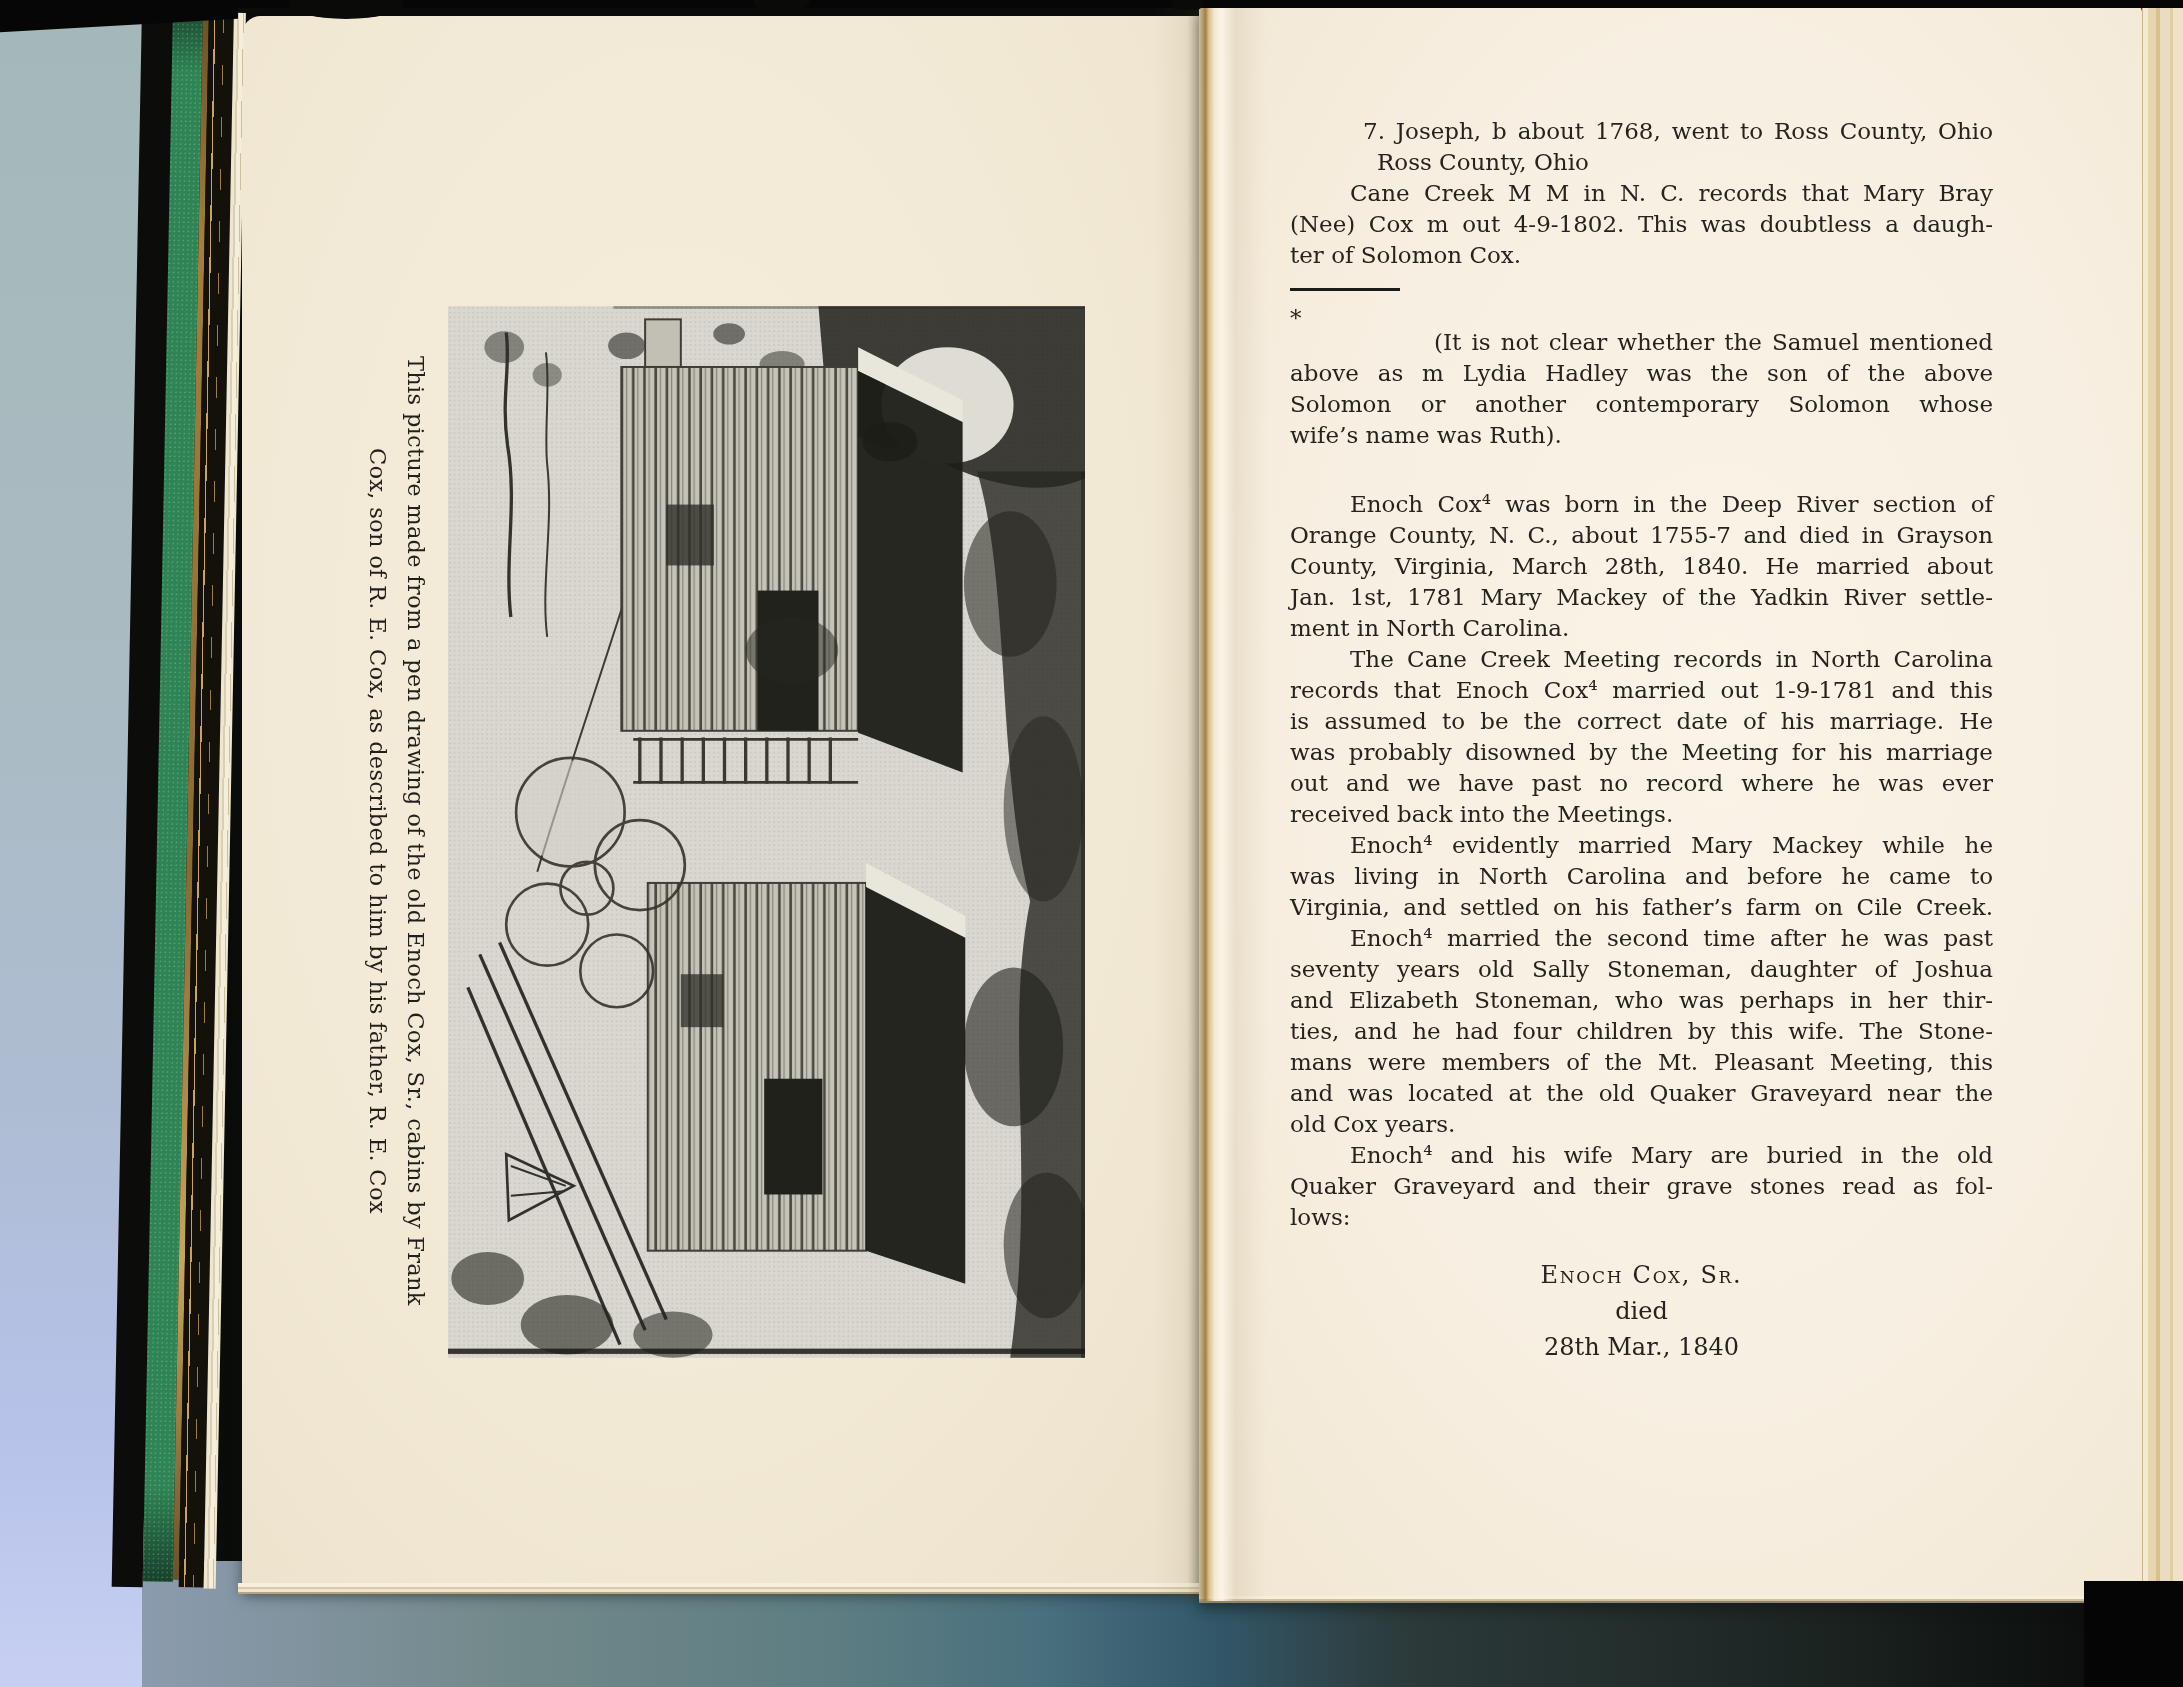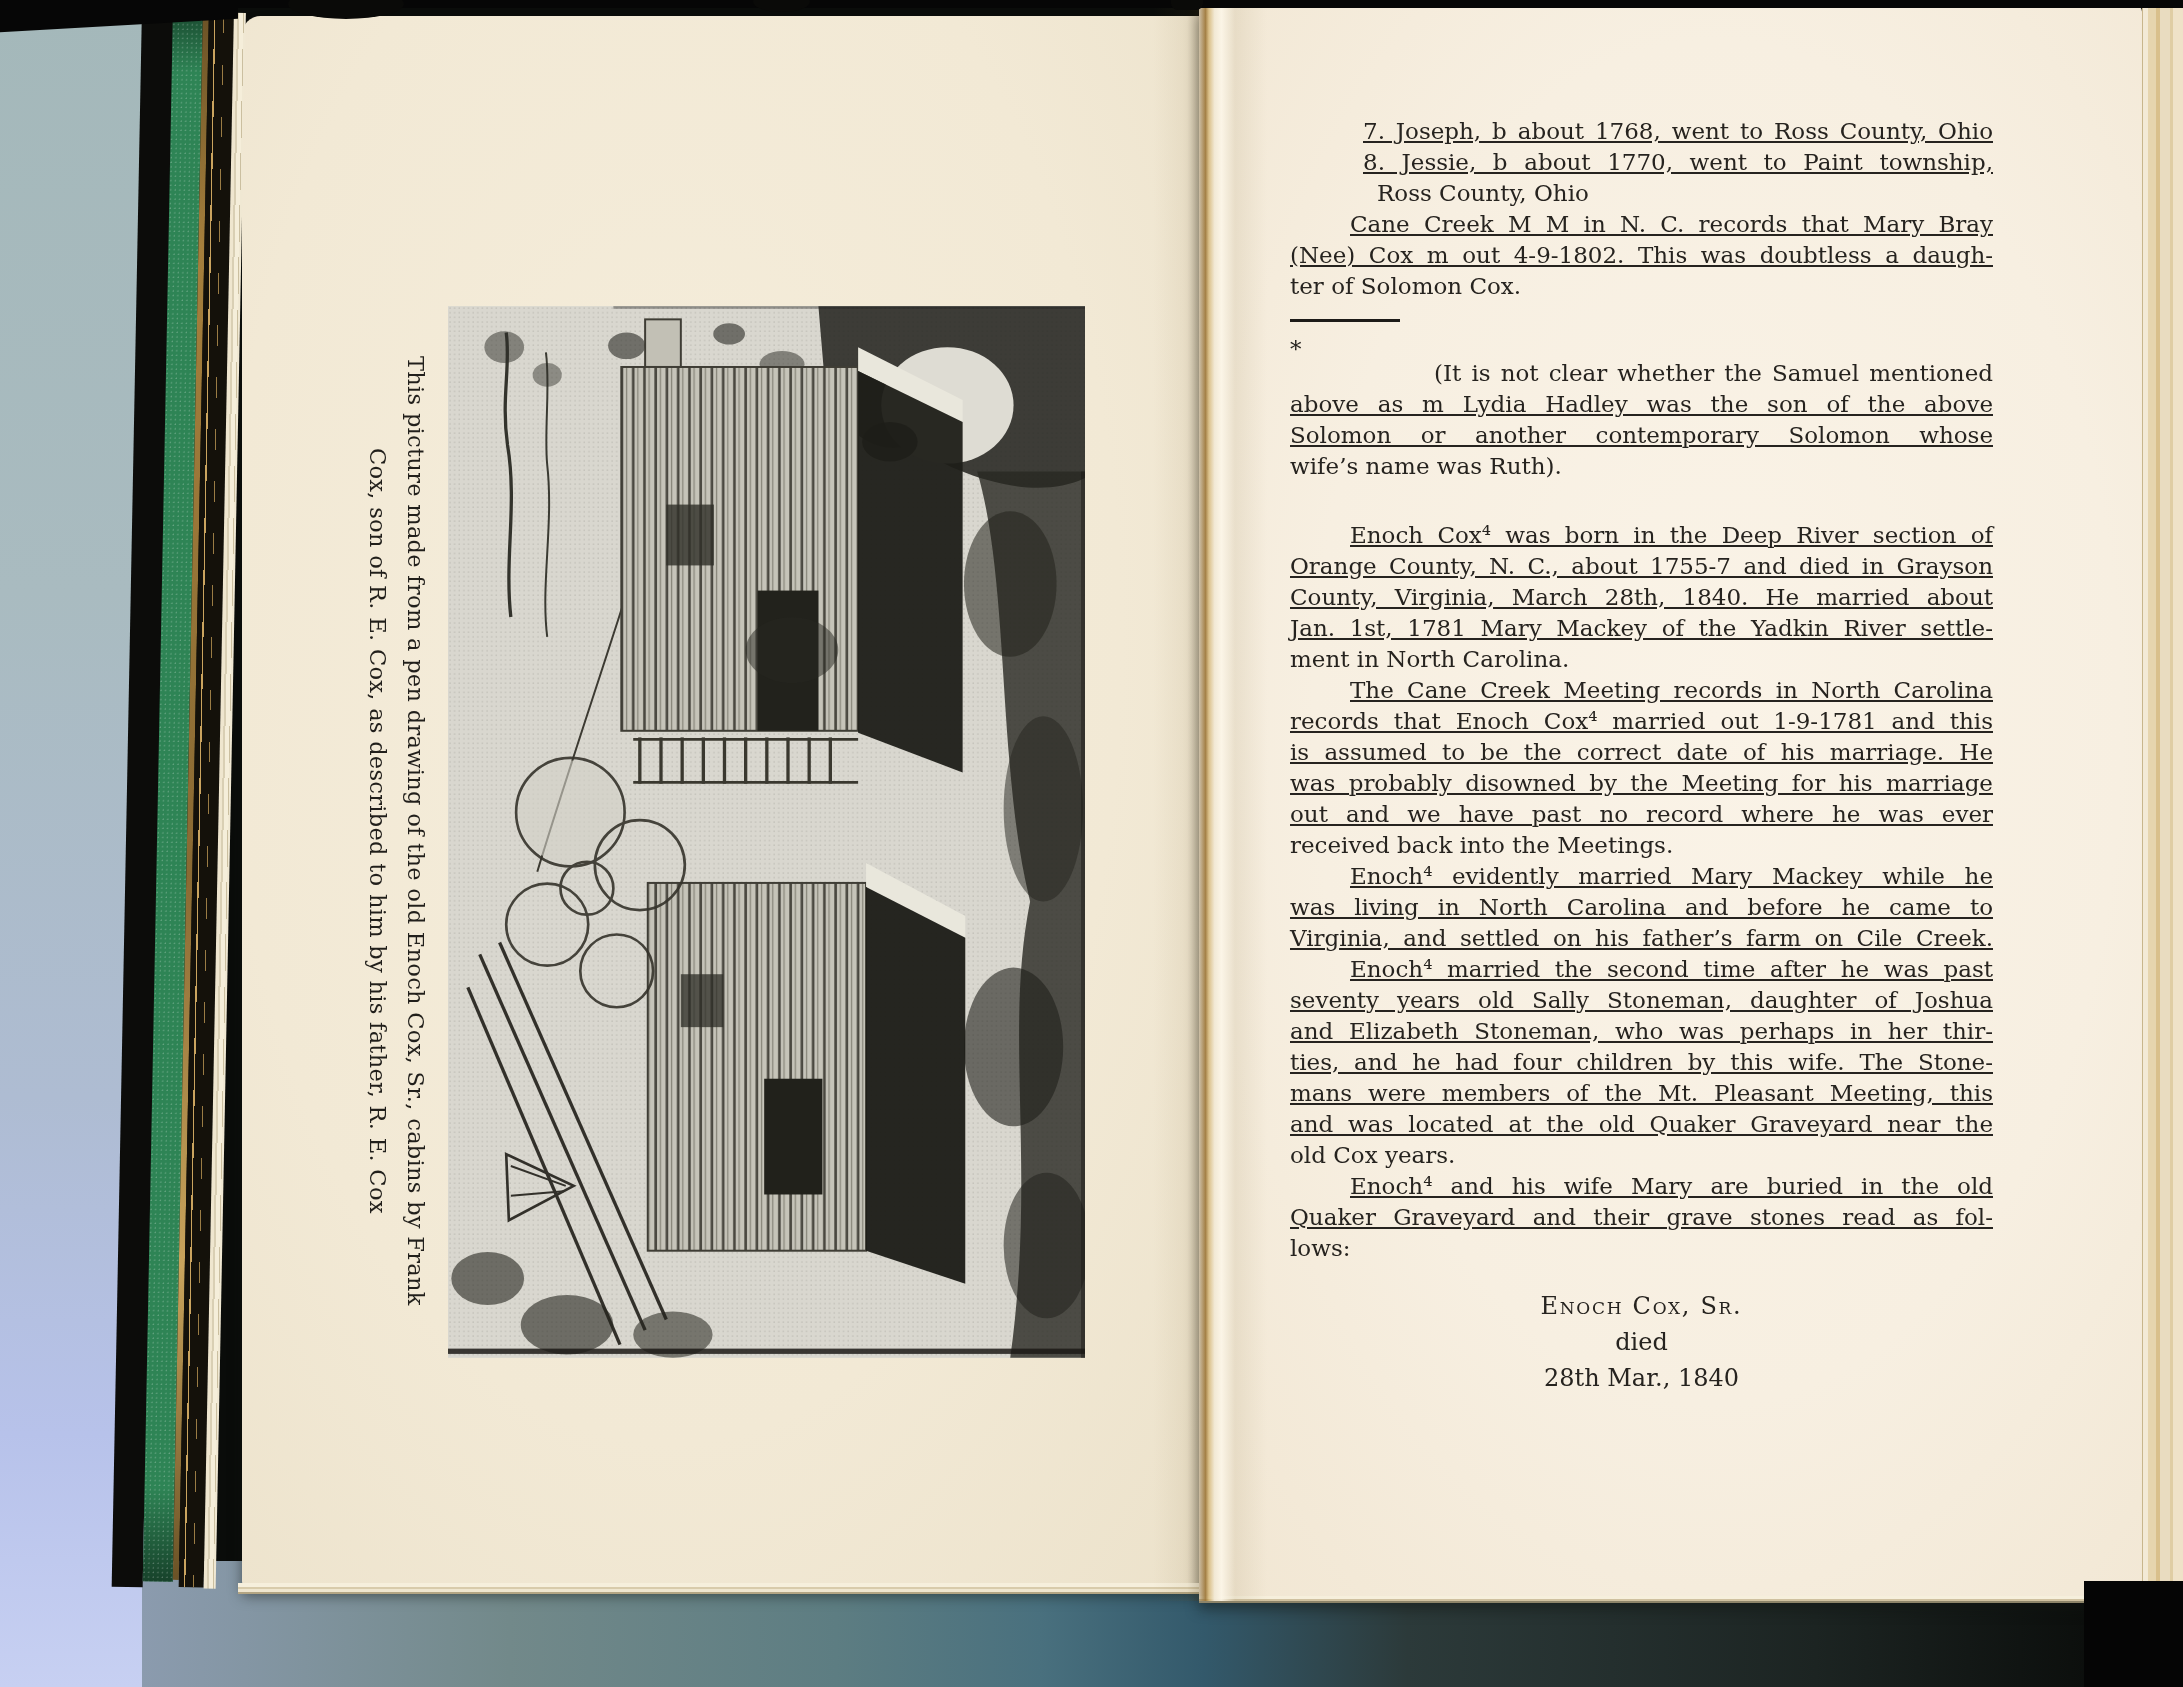--- a/index.html
+++ b/index.html
@@ -60,21 +60,21 @@
   
   .fig-caption{position:absolute;left:354px;top:303px;width:81px;height:1055px;z-index:5;
      writing-mode:vertical-rl;text-orientation:mixed;text-align:center;
      font-size:22.5px;line-height:38px;letter-spacing:0.3px;color:#211f1b;}
   .fig-svg{position:absolute;left:448px;top:306px;z-index:5;}
 
   
   .textcol{position:absolute;left:1290px;top:116px;width:703px;z-index:5;color:#26231f;
      font-size:23px;line-height:31px;}
   .ln{min-height:31px;}
-  .j{text-align:justify;text-align-last:justify;text-decoration:underline;}
+  .j{text-align:justify;text-align-last:justify;}
   .l{text-align:left;}
   .ind90{padding-left:60px;}
   .ind110{padding-left:73px;}
   .ind132{padding-left:87px;}
   .fn-rule{height:2.6px;width:110px;background:#1d1b18;margin:17px 0 12px 0;}
   .gap{height:38px;}
   .gapS{height:24px;}
   .c{text-align:center;font-size:24px;line-height:36px;}
   .sc{font-variant:small-caps;letter-spacing:1.7px;}
   .fn1{display:flex;}
@@ -196,21 +196,20 @@
     <ellipse cx="180" cy="1540" rx="70" ry="45" fill="#24241e" opacity="0.6"></ellipse>
     <ellipse cx="340" cy="1555" rx="60" ry="35" fill="#24241e" opacity="0.55"></ellipse>
 
     <rect x="0" y="1576" width="963" height="8" fill="#1c1a16" opacity="0.85"></rect>
     <rect x="250" y="0" width="713" height="4" fill="#222" opacity="0.4"></rect>
     <rect x="957" y="250" width="6" height="1340" fill="#1c1a16" opacity="0.5"></rect>
   </svg>
 
   <div class="textcol" id="textcol">
       <div class="ln j ind110">7. Joseph, b about 1768, went to Ross County, Ohio</div>
-      <div class="ln j ind110">8. Jessie, b about 1770, went to Paint township,</div>
       <div class="ln l ind132">Ross County, Ohio</div>
       <div class="ln j ind90">Cane Creek M M in N. C. records that Mary Bray</div>
       <div class="ln j">(Nee) Cox m out 4-9-1802. This was doubtless a daugh-</div>
       <div class="ln l">ter of Solomon Cox.</div>
       <div class="fn-rule"></div>
       <div class="ln fn1">
         <span class="star">*</span>
         <span class="seg">(It is not clear whether the Samuel mentioned</span>
       </div>
       <div class="ln j">above as m Lydia Hadley was the son of the above</div>

